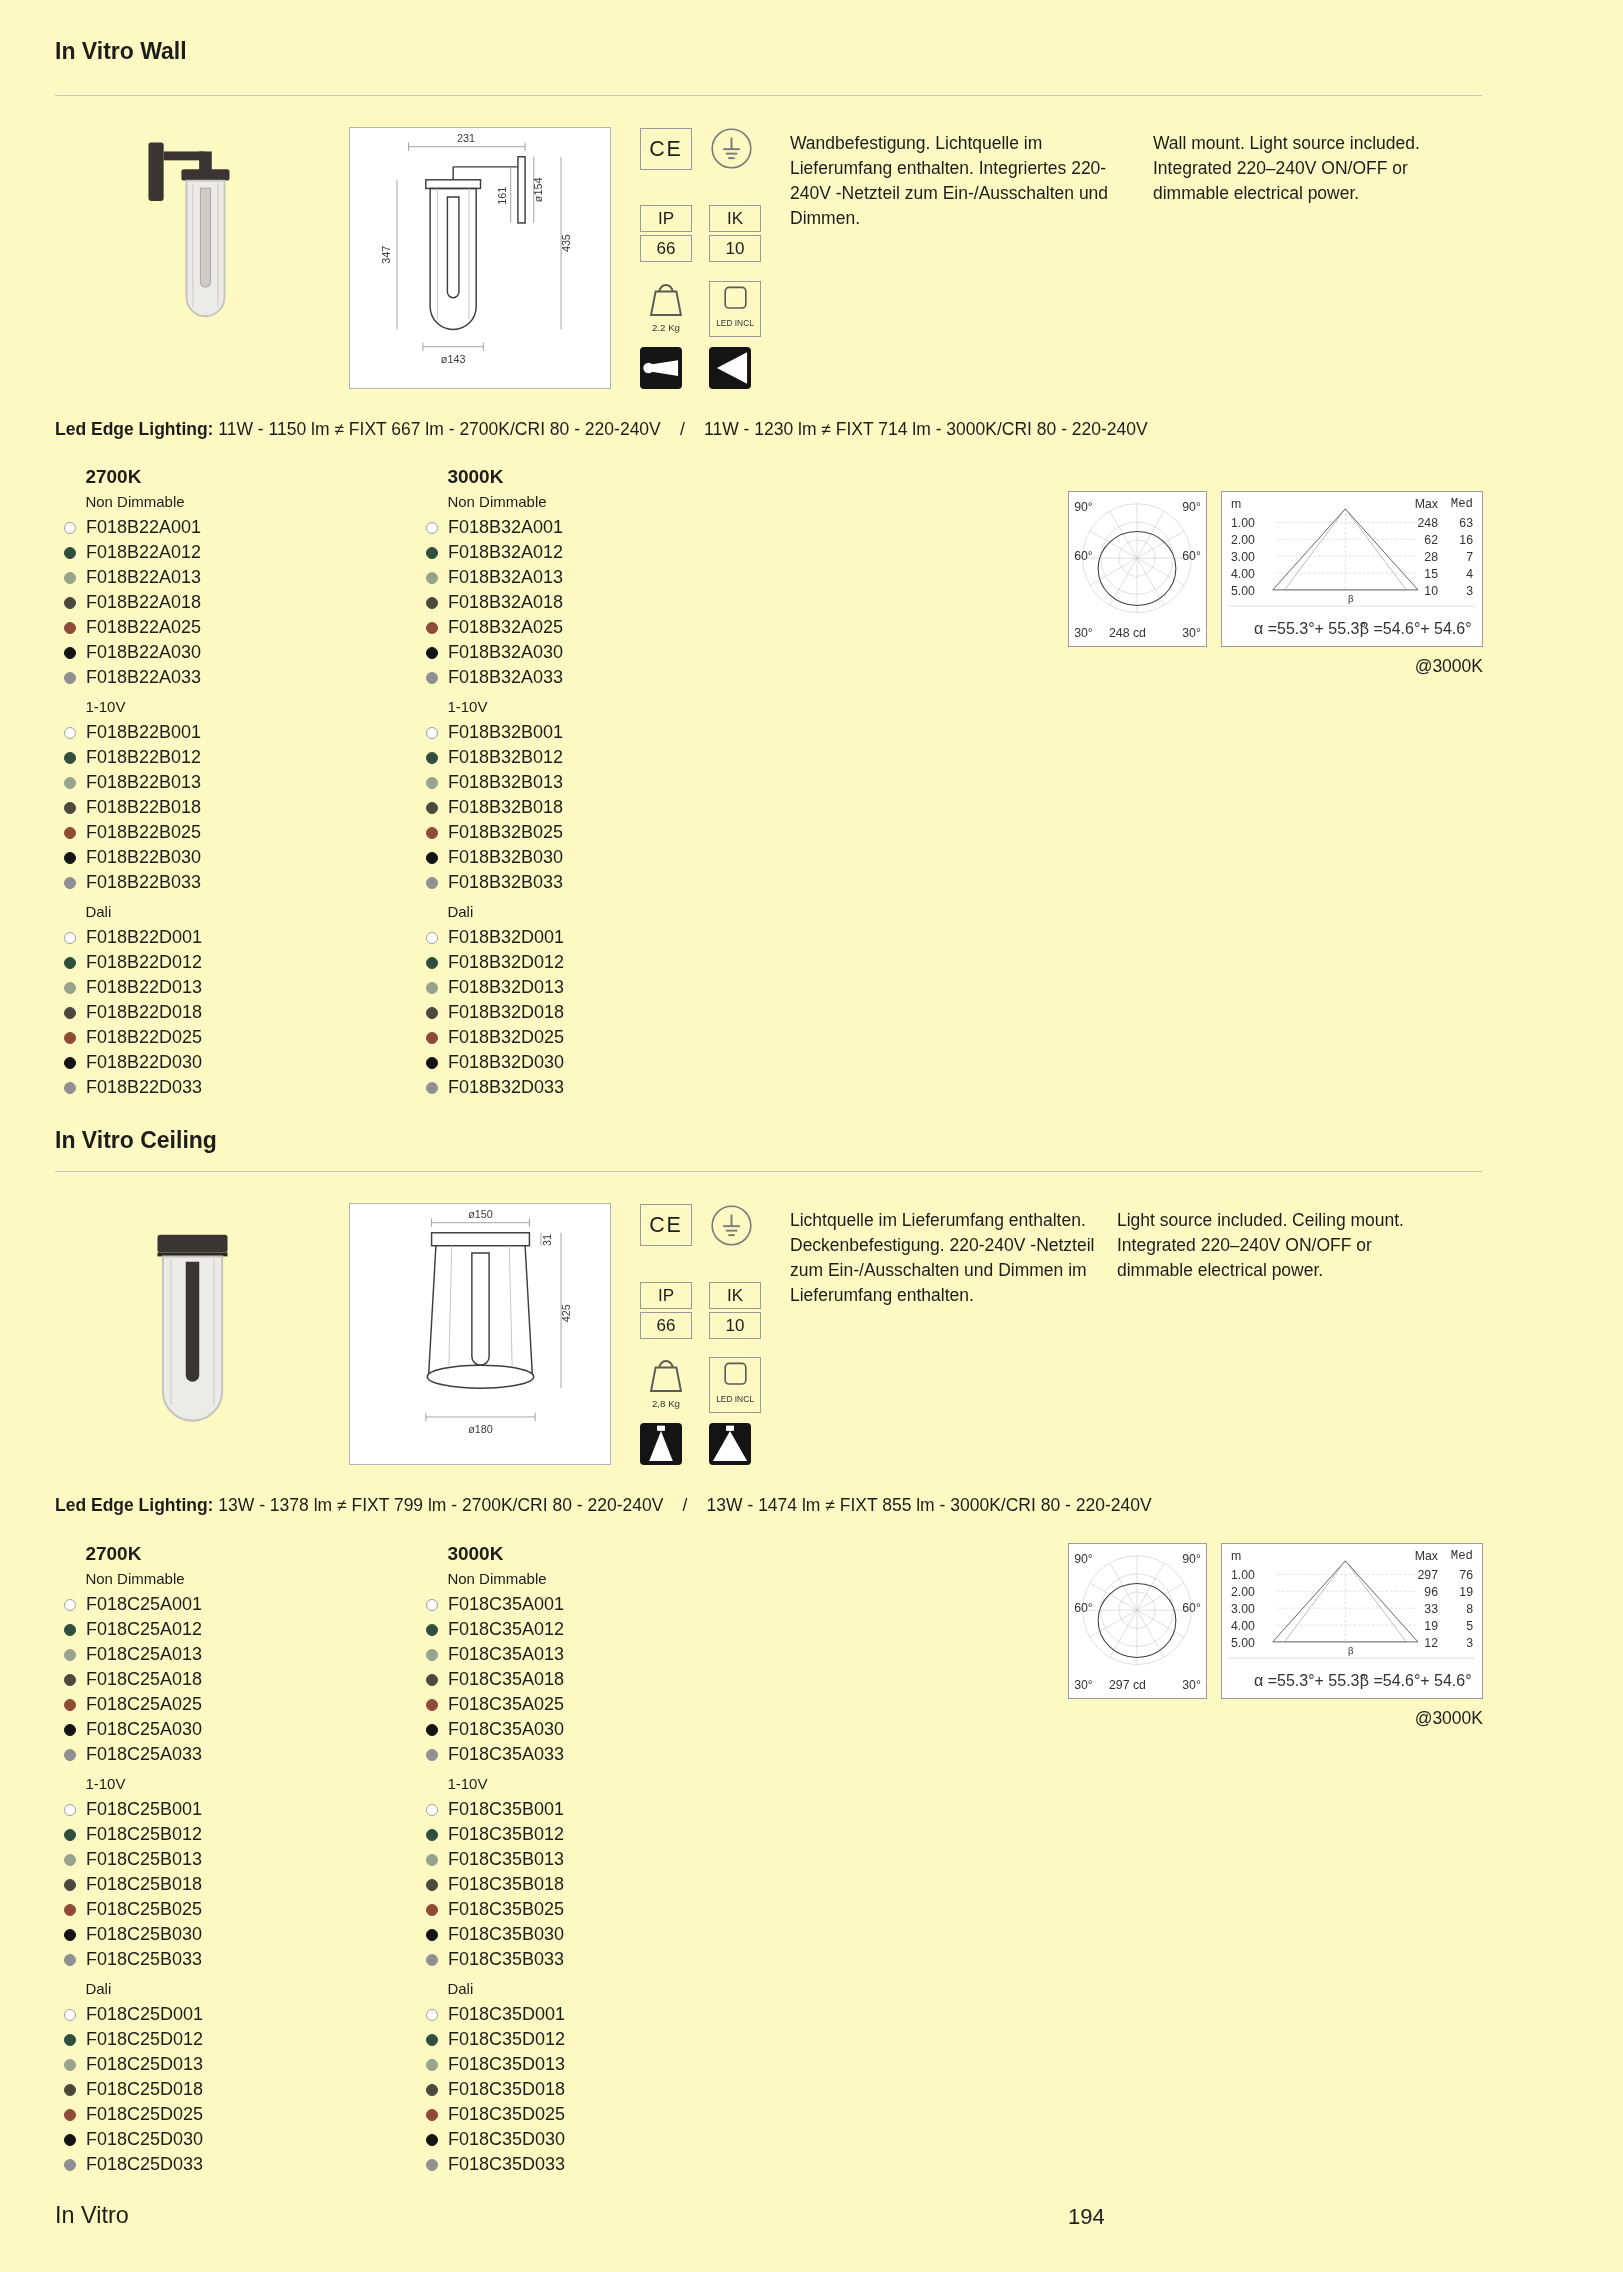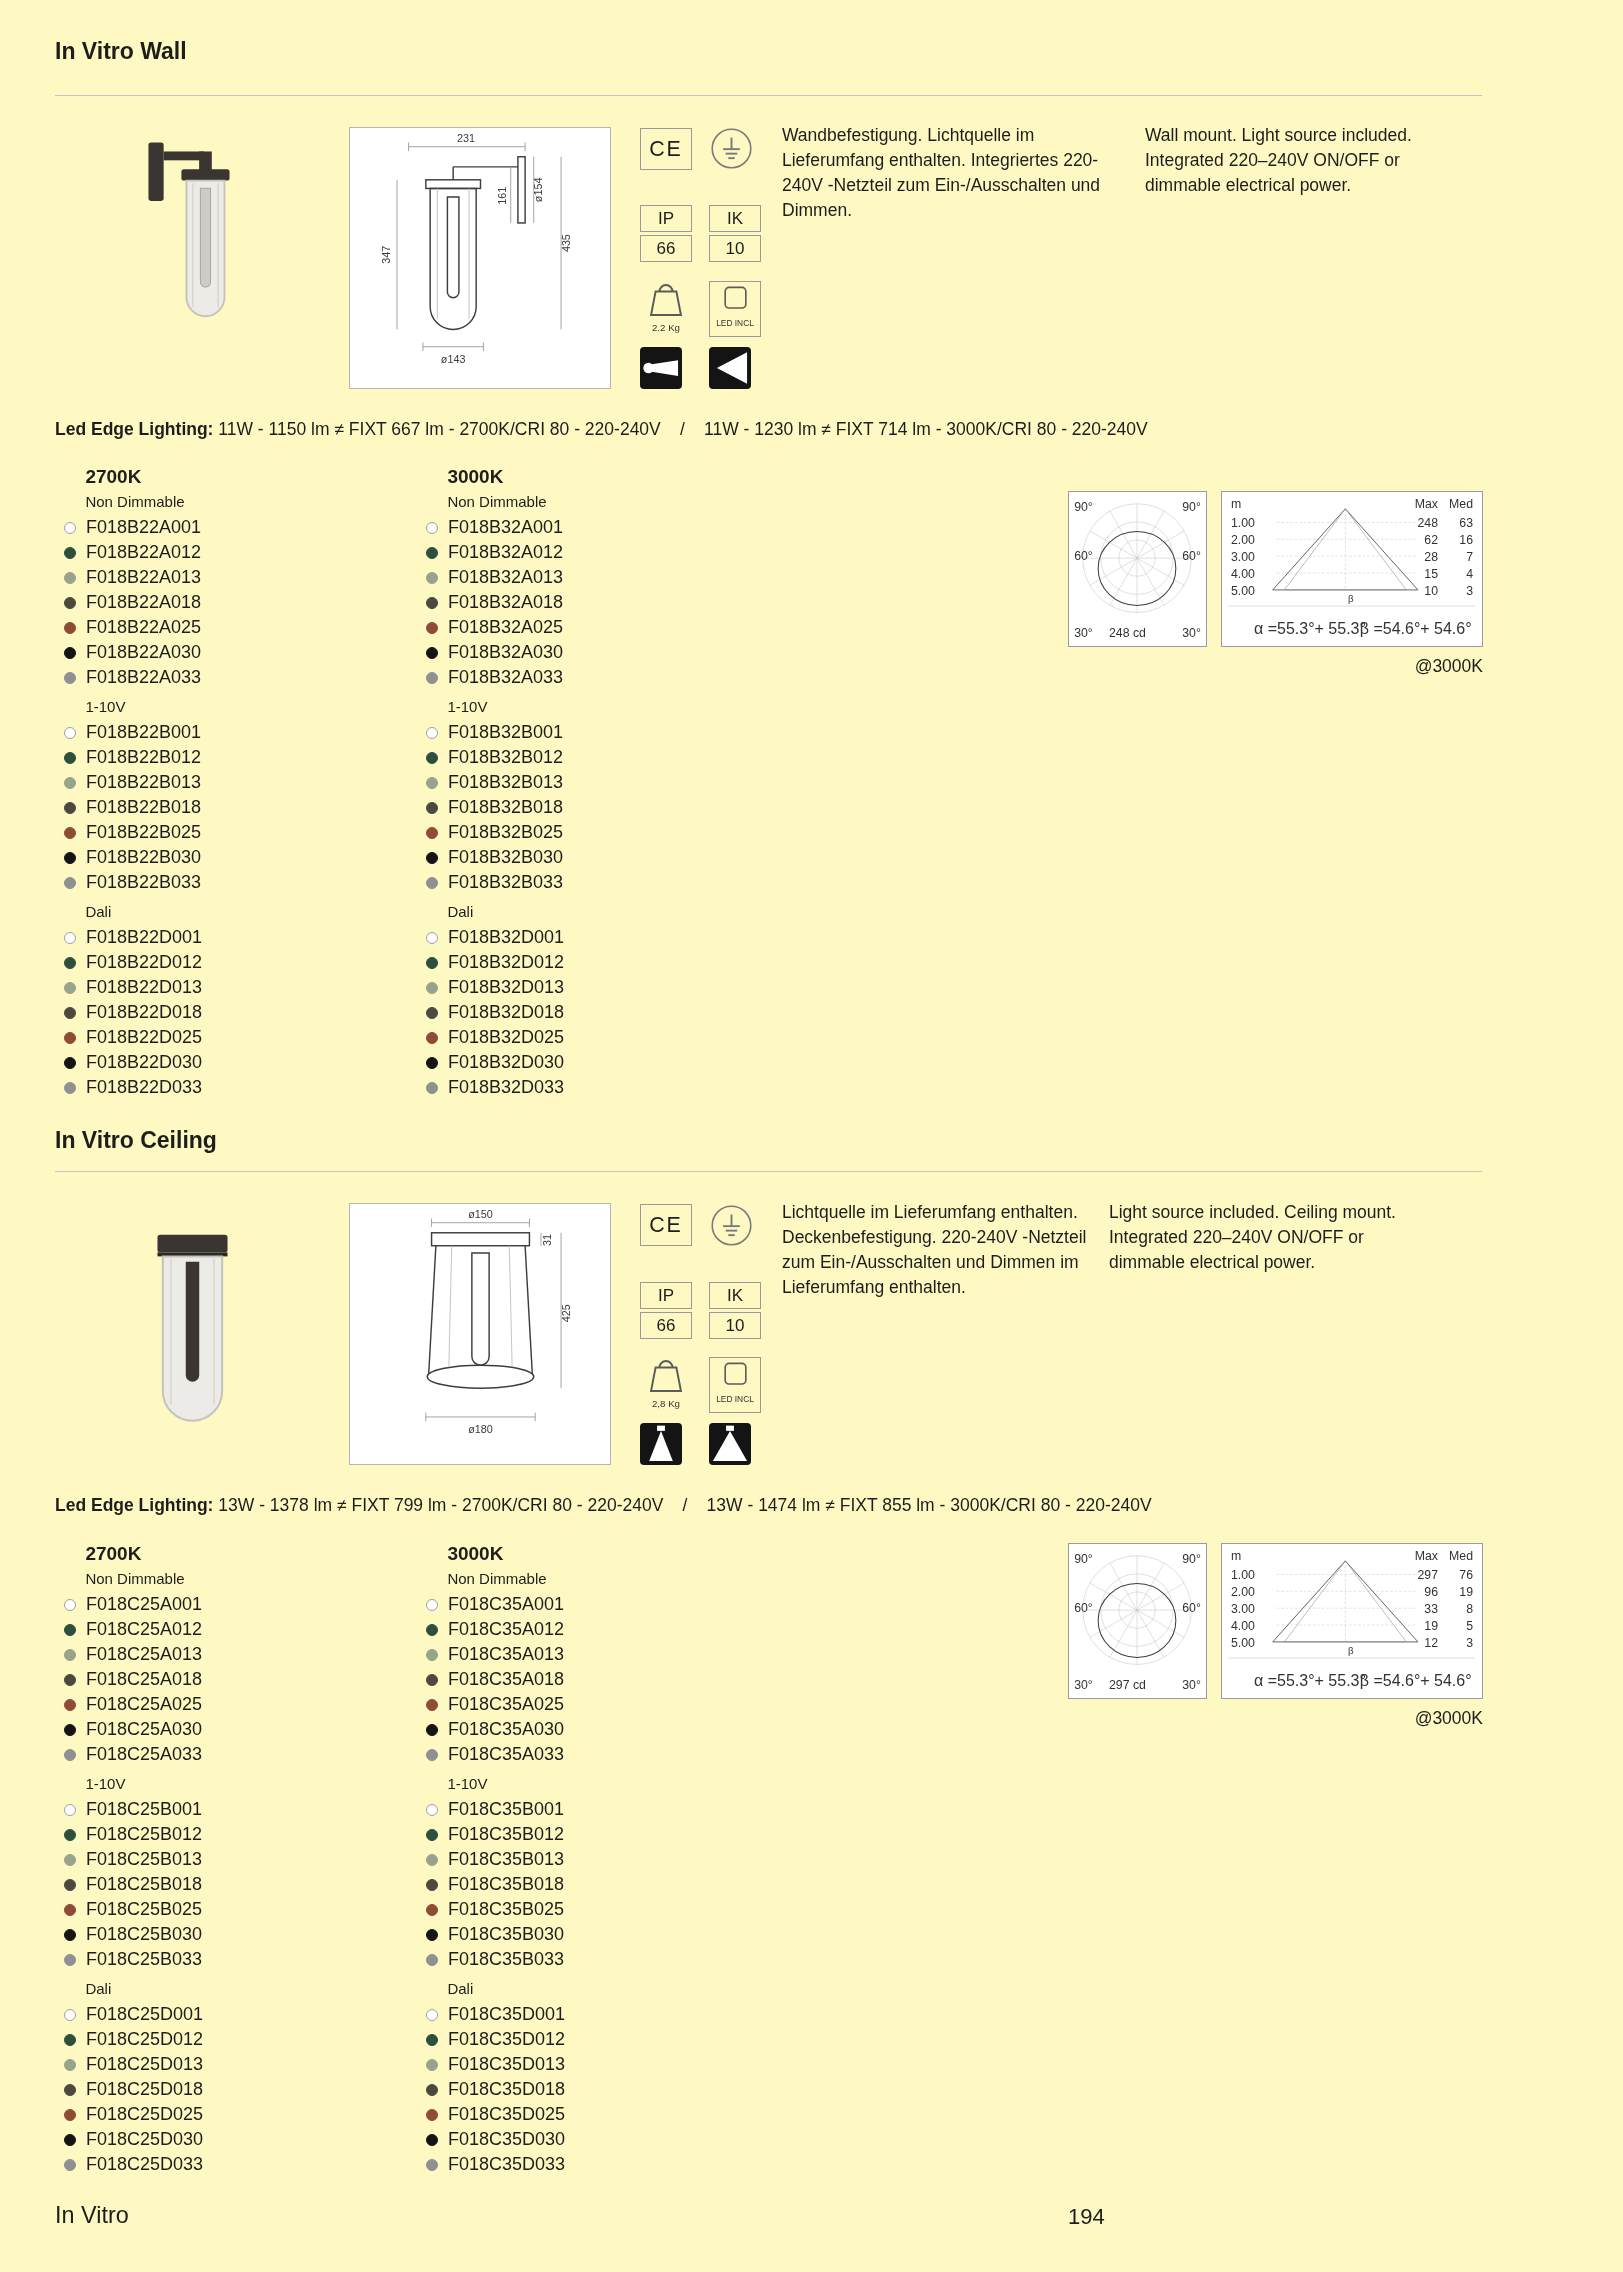--- a/index.html
+++ b/index.html
@@ -16,40 +16,40 @@
   svg .dimtxt{font-size:7.5px;fill:#3a3a3a;}
   .badge-ce{width:52px;height:42px;border:1.3px solid #9a9a9a;box-sizing:border-box;
             display:flex;align-items:center;justify-content:center;font-size:21.4px;letter-spacing:1.9px;}
   .stack{display:flex;flex-direction:column;gap:3.2px;width:52px;}
   .cell{border:1.3px solid #9a9a9a;box-sizing:border-box;height:27px;display:flex;align-items:center;
         justify-content:center;font-size:17px;}
   .weight-badge{width:52px;text-align:center;}
   .cap{font-size:9.7px;margin-top:1.3px;color:#333;}
   .led-badge{width:52px;height:56px;border:1.3px solid #9a9a9a;box-sizing:border-box;text-align:center;}
   .led-badge .cap{font-size:8.4px;margin-top:0;}
-  .desc{font-size:17.5px;line-height:25px;margin:0;width:334px;}
+  .desc{font-size:17.5px;line-height:25px;margin:8px;width:334px;}
   .desc.en{width:328px;}
   .led-line{font-size:17.5px;margin:0;white-space:nowrap;}
   .led-line b{font-weight:bold;}
   .led-line .sep{margin:0 14.3px;}
   .product-col{width:338px;}
   .product-col .temp{font-size:19px;font-weight:bold;margin:0 0 5.2px 21.4px;}
   .grp-label{font-size:15px;margin:7.8px 0 5.2px 21.4px;}
   .grp:first-of-type .grp-label{margin-top:0;}
   .code-list{list-style:none;margin:0;padding:0;}
   .code-row{display:flex;align-items:center;height:25px;gap:9.7px;}
   .dot{width:12.3px;height:12.3px;border-radius:50%;border:1.3px solid #000;box-sizing:border-box;flex:none;}
   .code{font-size:18px;}
   .photo-box{border:1.3px solid #9b9b9b;box-sizing:border-box;background:#fff;}
   .polar{width:139px;height:156px;}
   .cone{width:262px;height:156px;}
   .pm-label{position:absolute;font-size:12.3px;color:#333;}
   .cone-head{position:absolute;top:5.2px;right:9px;display:flex;font-size:12.3px;color:#333;}
   .cone-head .h-max{width:45px;text-align:right;}
-  .cone-head .h-med{width:35px;text-align:right;}
+  .cone-head .h-med{width:35px;text-align:right;font-family:Liberation Mono, monospace;}
   .cone-rows{position:absolute;left:9px;right:9px;top:22px;}
   .cone-row{display:flex;align-items:center;height:17px;font-size:12.3px;color:#333;}
   .c-d{width:45px;}
   .c-max{margin-left:auto;width:45px;text-align:right;}
   .c-med{width:35px;text-align:right;}
   .ab{position:absolute;bottom:7.8px;font-size:16px;color:#333;white-space:nowrap;}
   .note{font-size:17.5px;text-align:right;width:195px;}
   .footer-name{font-size:23.4px;}
   .page-num{font-size:22px;}
 </style>

